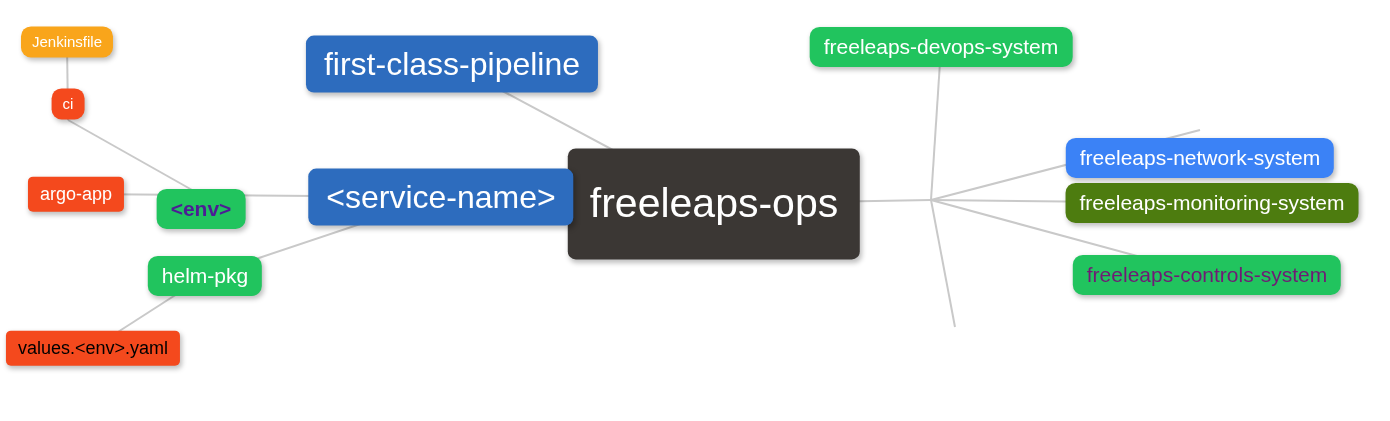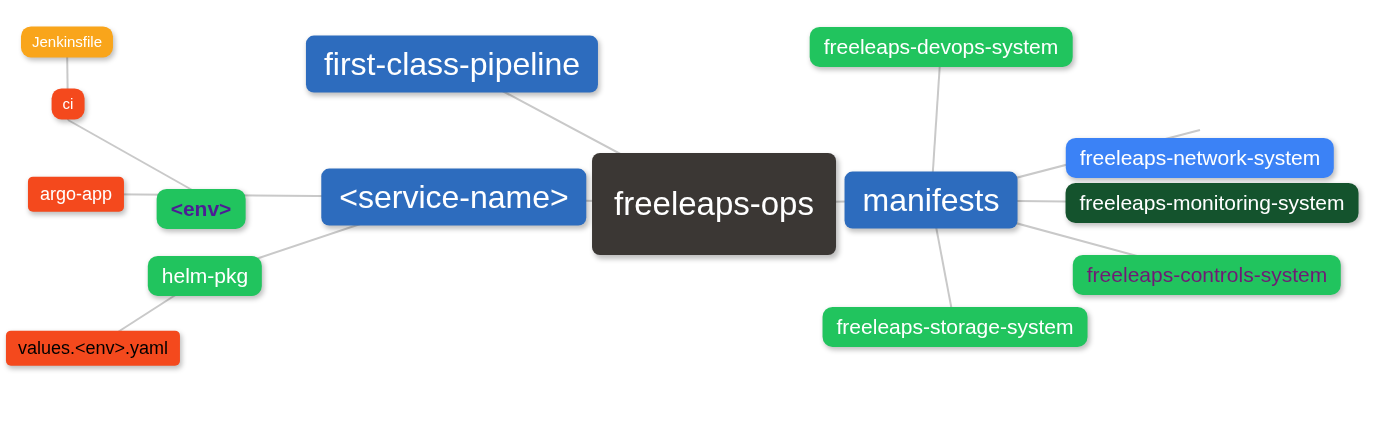--- a/index.html
+++ b/index.html
@@ -38,21 +38,21 @@
     position: absolute;
     transform: translate(-50%, -50%);
     color: #ffffff;
     white-space: nowrap;
     text-align: center;
     line-height: 1.15;
     box-shadow: 2px 3px 5px rgba(0, 0, 0, 0.25);
     cursor: default;
     box-sizing: border-box;
   }
-  .size-t1 { font-size: 33px; padding: 32px 22px; border-radius: 8px; }
+  .size-t1 { font-size: 41px; padding: 32px 22px; border-radius: 8px; }
   .size-t2 { font-size: 32px; padding: 10px 18px; border-radius: 8px; }
   .size-t3 { font-size: 21px; padding: 8px 14px;  border-radius: 10px; }
   .size-t4 { font-size: 18px; padding: 7px 12px;  border-radius: 5px; }
   .size-t5 { font-size: 15px; padding: 7px 11px;  border-radius: 10px; }
 </style>
 </head>
 <body>
 
 <div class="canvas">
   <svg class="edges" viewBox="0 0 1390 421" xmlns="http://www.w3.org/2000/svg">
@@ -67,27 +67,25 @@
       <line x1="714" y1="204" x2="931" y2="200" stroke="#c9c9c9"></line>
       <line x1="931" y1="200" x2="941" y2="47" stroke="#c9c9c9"></line>
       <line x1="931" y1="200" x2="1200" y2="130" stroke="#c9c9c9"></line>
       <line x1="931" y1="200" x2="1212" y2="203" stroke="#c9c9c9"></line>
       <line x1="931" y1="200" x2="1207" y2="275" stroke="#c9c9c9"></line>
       <line x1="931" y1="200" x2="955" y2="327" stroke="#c9c9c9"></line>
     </svg>
   <div class="nodes">
       <div class="node size-t1" style="left: 714px; top: 204px; background: rgb(59, 55, 52); color: rgb(255, 255, 255);">freeleaps-ops</div>
       <div class="node size-t2" style="left: 452px; top: 64px; background: rgb(45, 108, 190); color: rgb(255, 255, 255);">first-class-pipeline</div>
-      <div class="node size-t2" style="left: 441px; top: 197px; background: rgb(45, 108, 190); color: rgb(255, 255, 255); margin-left: 13px;">&lt;service-name&gt;</div>
-      <div class="node size-t2" style="left: 931px; top: 200px; background: rgb(45, 108, 190); color: rgb(255, 255, 255);">manifests</div>
+      <div class="node size-t2" style="left: 441px; top: 197px; background: rgb(45, 108, 190); color: rgb(255, 255, 255);">&lt;service-name&gt;</div>
       <div class="node size-t3" style="left: 201px; top: 209px; background: rgb(33, 196, 94); color: #4c1d95; font-weight: bold;">&lt;env&gt;</div>
       <div class="node size-t3" style="left: 205px; top: 276px; background: rgb(33, 196, 94); color: rgb(255, 255, 255);">helm-pkg</div>
       <div class="node size-t5" style="left: 67px; top: 42px; background: rgb(249, 165, 27); color: rgb(255, 255, 255);">Jenkinsfile</div>
       <div class="node size-t5" style="left: 68px; top: 104px; background: rgb(244, 73, 29); color: rgb(255, 255, 255);">ci</div>
       <div class="node size-t4" style="left: 76px; top: 194px; background: rgb(244, 73, 29); color: rgb(255, 255, 255);">argo-app</div>
       <div class="node size-t4" style="left: 93px; top: 348px; background: rgb(244, 73, 29); color: #000000;">values.&lt;env&gt;.yaml</div>
       <div class="node size-t3" style="left: 941px; top: 47px; background: rgb(33, 196, 94); color: rgb(255, 255, 255);">freeleaps-devops-system</div>
       <div class="node size-t3" style="left: 1200px; top: 130px; background: #3b82f6; color: rgb(255, 255, 255); margin-top: 28px;">freeleaps-network-system</div>
-      <div class="node size-t3" style="left: 1212px; top: 203px; background: #14532d; color: rgb(255, 255, 255);">freeleaps-monitoring-system</div>
+      <div class="node size-t3" style="left: 1212px; top: 203px; background: #4d7c0f; color: rgb(255, 255, 255);">freeleaps-monitoring-system</div>
       <div class="node size-t3" style="left: 1207px; top: 275px; background: rgb(33, 196, 94); color: #701a75;">freeleaps-controls-system</div>
-      <div class="node size-t3" style="left: 955px; top: 327px; background: rgb(33, 196, 94); color: rgb(255, 255, 255);">freeleaps-storage-system</div>
     </div>
 </div>
 
 </body></html>

